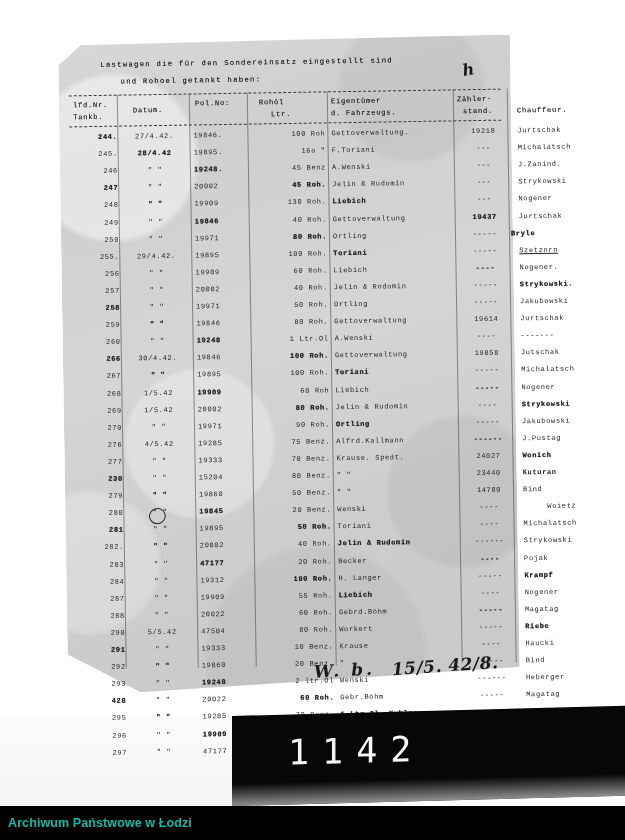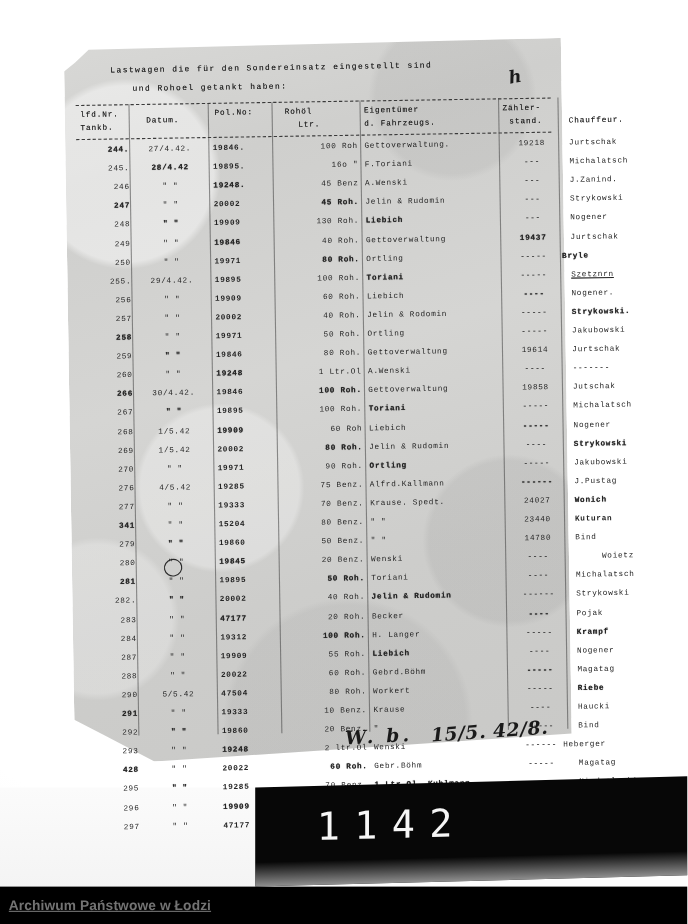--- a/index.html
+++ b/index.html
@@ -138,21 +138,21 @@
   }
   .row > span {
     position: absolute;
     top: 0;
     display: block;
     color: #242424;
   }
   
   .c-nr    { left: 14px;  width: 44px; text-align: right; }
   .c-date  { left: 62px;  width: 66px; text-align: center; }
-  .c-pol   { left: 134px; width: 52px; text-align: left; font-weight: bold; }
+  .c-pol   { left: 134px; width: 52px; text-align: left; }
   .c-oil   { left: 192px; width: 74px; text-align: right; }
   .c-owner { left: 272px; width: 126px; text-align: left; }
   .c-meter { left: 398px; width: 52px; text-align: center; }
   .c-chauf { left: 452px; width: 0; }
 
   
   .ink-strong { color: #101010; font-weight: bold; text-shadow: 0 0 0.7px rgba(0,0,0,0.65); }
   .ink-mid    { color: #2a2a2a; }
   .ink-faint  { color: #5e5e5e; }
   .ink-vfaint { color: #7b7b7b; }
@@ -233,27 +233,26 @@
     position: absolute;
     left: 0;
     top: 806px;
     width: 625px;
     height: 34px;
     background: #000000;
     display: flex;
     align-items: center;
   }
   #credit-text {
-    color: #737373;
+    color: #14b8a6;
     font-family: "Liberation Sans", sans-serif;
     font-size: 12.5px;
     font-weight: bold;
     padding-left: 8px;
     letter-spacing: 0.1px;
-    text-decoration: underline;
   }
 </style>
 </head>
 <body>
 
 <div id="scan">
 
   <div id="film-backing"></div>
   <div id="strip-left"></div>
 
@@ -469,21 +468,21 @@
           <div class="row" style="top: 416.9px;">
             <span class="c-nr ink-mid">277</span>
             <span class="c-date ink-faint">"   "</span>
             <span class="c-pol ink-vfaint">19333</span>
             <span class="c-oil ink-mid">70 Benz.</span>
             <span class="c-owner ink-mid">Krause. Spedt.</span>
             <span class="c-meter ink-faint">24027</span>
             <span class="c-chauf ink-strong" style="left: 458px;">Wonich</span>
           </div>
           <div class="row" style="top: 434px;">
-            <span class="c-nr ink-strong">341</span>
+            <span class="c-nr ink-strong">230</span>
             <span class="c-date ink-mid">"   "</span>
             <span class="c-pol ink-faint">15204</span>
             <span class="c-oil ink-vfaint">80 Benz.</span>
             <span class="c-owner ink-mid">"        "</span>
             <span class="c-meter ink-mid">23440</span>
             <span class="c-chauf ink-faint" style="left: 458px; font-weight: bold;">Kuturan</span>
           </div>
           <div class="row" style="top: 451.1px;">
             <span class="c-nr ink-faint">279</span>
             <span class="c-date ink-strong">"   "</span>
@@ -583,21 +582,21 @@
             <span class="c-meter ink-mid">-----</span>
             <span class="c-chauf ink-mid" style="left: 458px;">Bind</span>
           </div>
           <div class="row" style="top: 639.2px;">
             <span class="c-nr ink-mid">293</span>
             <span class="c-date ink-faint">"   "</span>
             <span class="c-pol ink-strong">19248</span>
             <span class="c-oil ink-mid">2 ltr.Ol</span>
             <span class="c-owner ink-faint">Wenski</span>
             <span class="c-meter ink-vfaint">------</span>
-            <span class="c-chauf ink-mid" style="left: 444px;">Heberger</span>
+            <span class="c-chauf ink-mid" style="left: 458px;">Heberger</span>
           </div>
           <div class="row" style="top: 656.3px;">
             <span class="c-nr ink-strong">428</span>
             <span class="c-date ink-mid">"   "</span>
             <span class="c-pol ink-faint">20022</span>
             <span class="c-oil ink-strong">60 Roh.</span>
             <span class="c-owner ink-mid">Gebr.Böhm</span>
             <span class="c-meter ink-faint">-----</span>
             <span class="c-chauf ink-vfaint" style="left: 458px;">Magatag</span>
           </div>

